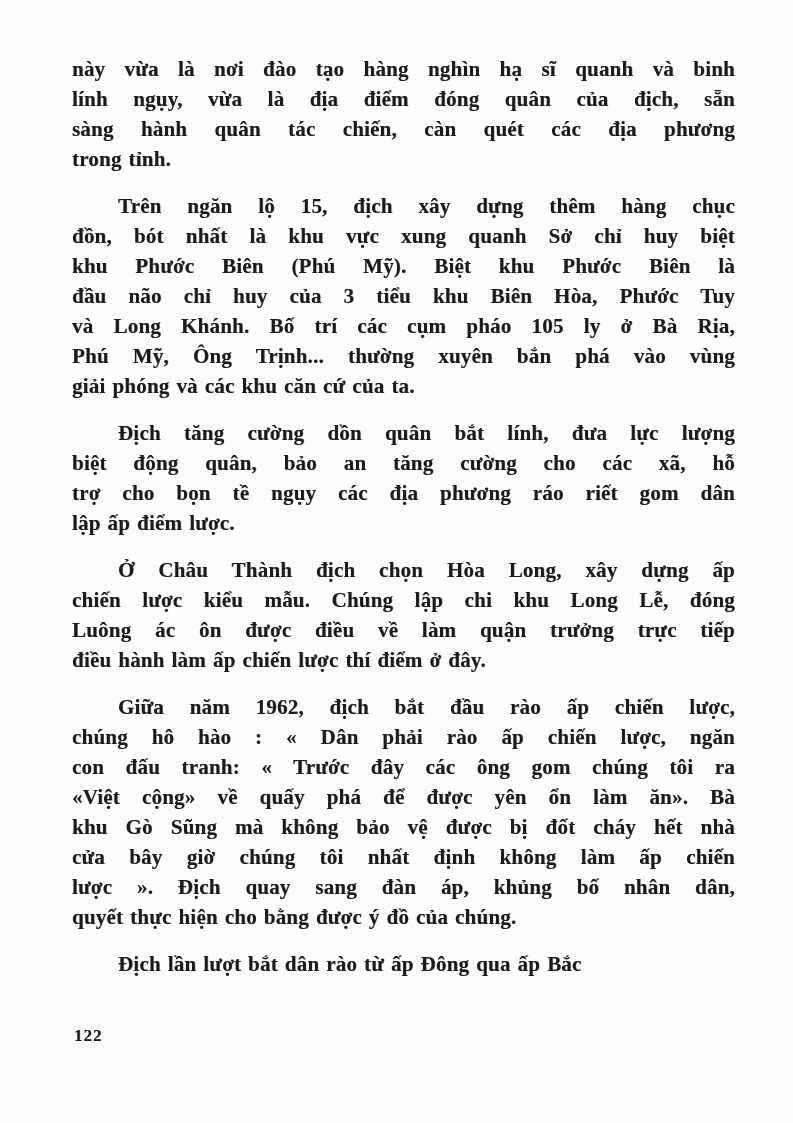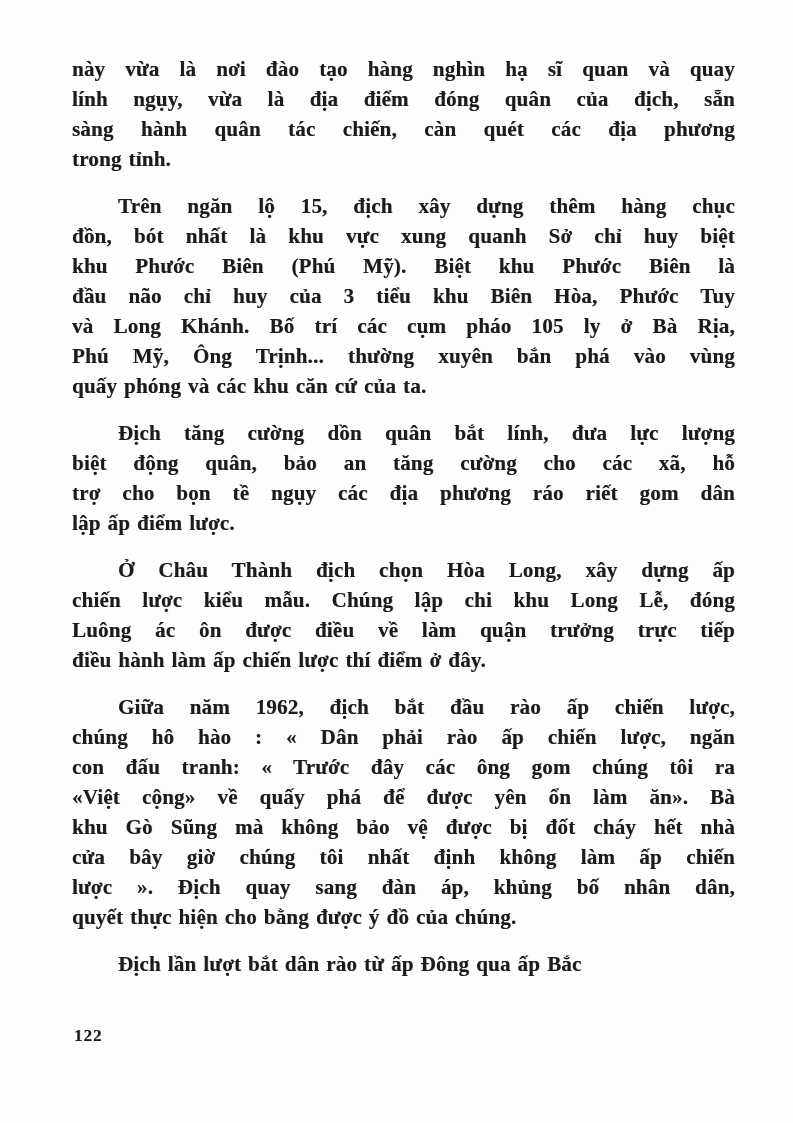--- a/index.html
+++ b/index.html
@@ -56,33 +56,33 @@
     letter-spacing: 1px;
     text-shadow: 0.4px 0.4px 0 rgba(20,20,20,0.45);
   }
 </style>
 </head>
 <body>
 
 <div class="page">
   <div class="text-block">
     <div class="para">
-        <div class="line first">này vừa là nơi đào tạo hàng nghìn hạ sĩ quan và quay</div>
+        <div class="line first">này vừa là nơi đào tạo hàng nghìn hạ sĩ quanh và binh</div>
         <div class="line">lính ngụy, vừa là địa điểm đóng quân của  địch, sẵn</div>
         <div class="line">sàng hành quân tác chiến, càn quét các  địa phương</div>
         <div class="line last">trong tỉnh.</div>
       </div>
     <div class="para indent">
         <div class="line first">Trên ngăn lộ 15, địch xây dựng thêm  hàng  chục</div>
         <div class="line">đồn, bót nhất là khu vực xung quanh Sở chỉ huy  biệt</div>
         <div class="line">khu Phước Biên (Phú Mỹ). Biệt khu  Phước  Biên  là</div>
         <div class="line">đầu não chỉ huy của 3 tiểu khu Biên Hòa, Phước Tuy</div>
         <div class="line">và Long Khánh. Bố trí các cụm pháo 105 ly ở Bà Rịa,</div>
         <div class="line">Phú Mỹ, Ông Trịnh... thường xuyên bắn phá vào vùng</div>
-        <div class="line last">quấy phóng và các khu căn cứ của ta.</div>
+        <div class="line last">giải phóng và các khu căn cứ của ta.</div>
       </div>
     <div class="para indent">
         <div class="line first">Địch tăng cường dồn quân bắt lính, đưa lực lượng</div>
         <div class="line">biệt động quân, bảo an tăng cường  cho  các  xã, hỗ</div>
         <div class="line">trợ cho bọn tề ngụy các địa phương ráo riết gom  dân</div>
         <div class="line last">lập ấp điểm lược.</div>
       </div>
     <div class="para indent">
         <div class="line first">Ở Châu Thành địch chọn Hòa Long, xây dựng ấp</div>
         <div class="line">chiến lược kiểu mẫu. Chúng lập chi khu Long Lễ, đóng</div>

